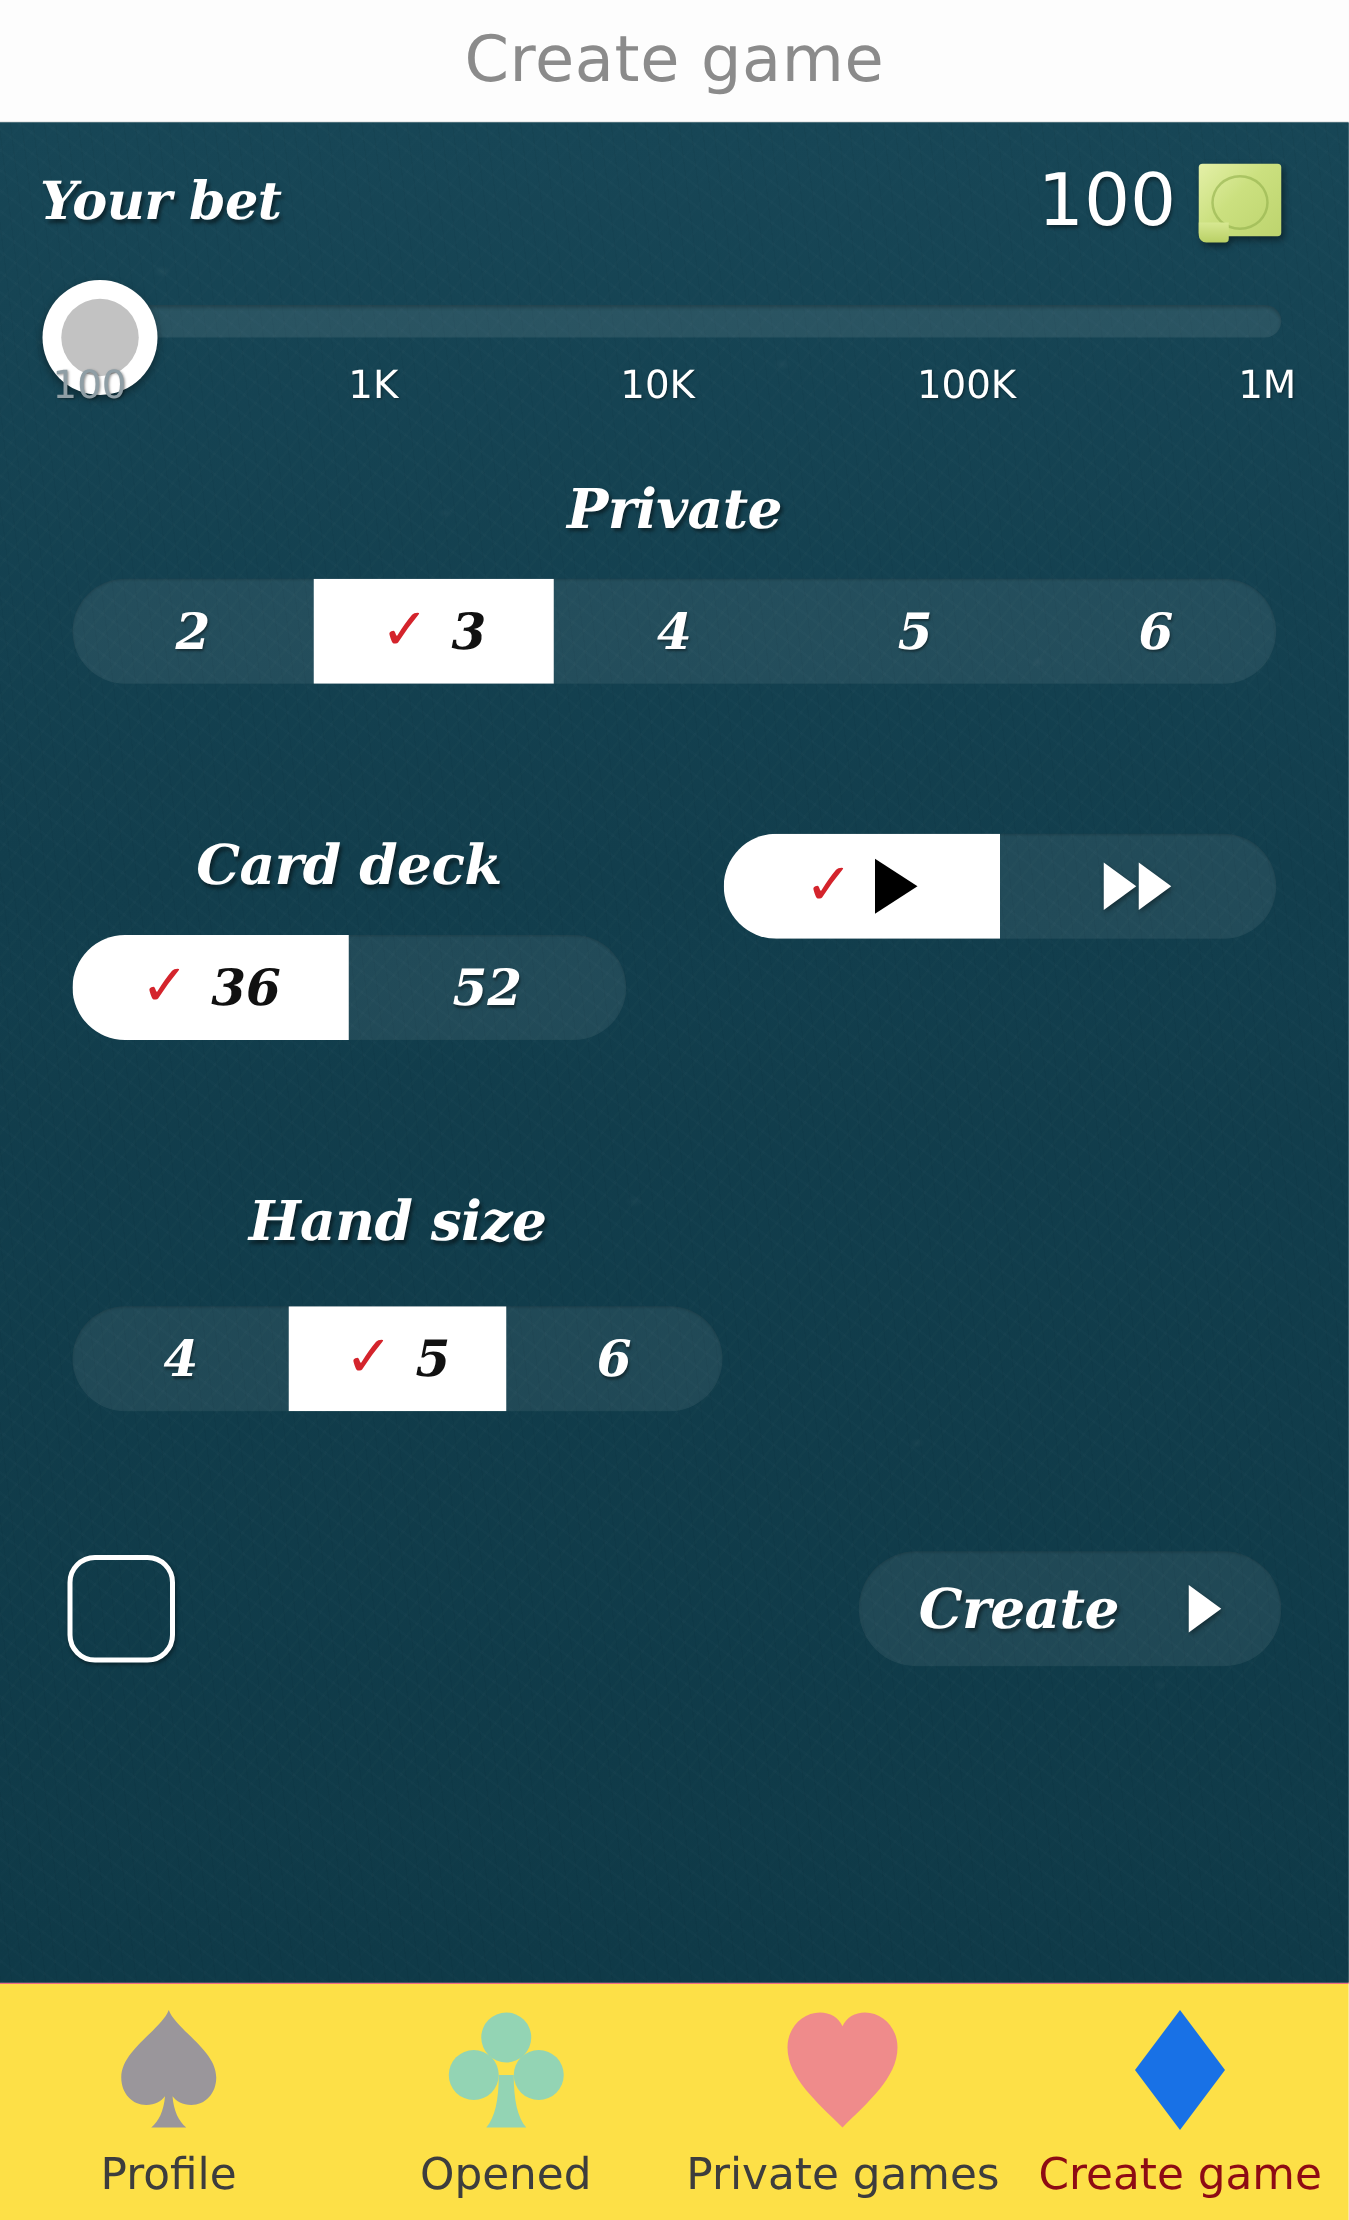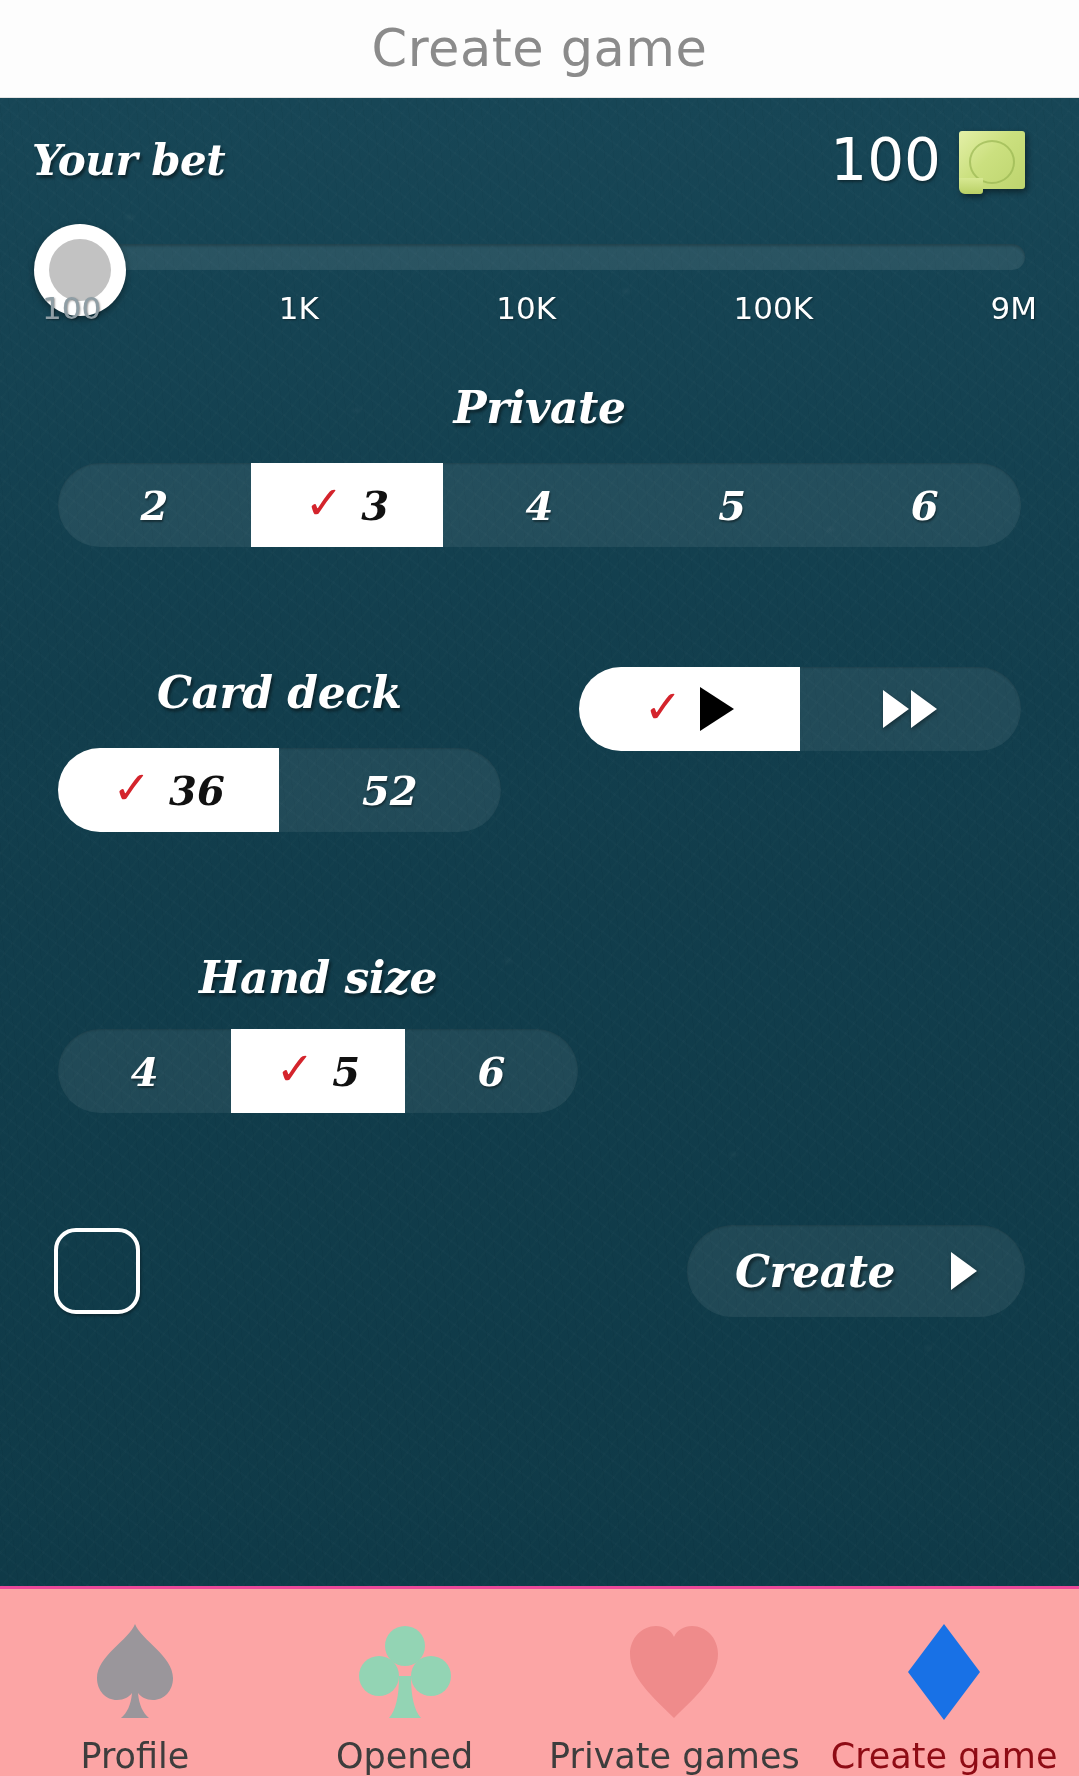--- a/index.html
+++ b/index.html
@@ -208,21 +208,21 @@
     width: 0; height: 0;
     border-left: 26px solid #ffffff;
     border-top: 19px solid transparent;
     border-bottom: 19px solid transparent;
     filter: drop-shadow(1px 2px 2px rgba(0,0,0,0.4));
   }
   .ff { display: flex; align-items: center; gap: 2px; }
 
   
   .hand-block { margin-top: 120px; }
-  .hand-block .section-title { margin-bottom: 26px; }
+  .hand-block .section-title { margin-bottom: 42px; }
   .hand-seg-wrap { display: flex; }
   .hand-seg { width: 520px; margin-left: 26px; }
 
   
   .action-row {
     display: flex;
     align-items: center;
     justify-content: space-between;
     margin-top: 112px;
     padding: 0 22px;
@@ -242,25 +242,24 @@
     width: 338px; height: 92px;
     background: rgba(255,255,255,0.07);
     border-radius: 46px;
     box-shadow: inset 0 1px 2px rgba(0,0,0,0.15);
   }
   .create-label { font-size: 44px; }
 
   
   .tabbar {
     height: 190px;
-    background: #fca5a5;
-    border-top: 3px solid #ec4899;
+    background: #fde047;
+    border-top: 1px solid #ec4899;
     display: flex;
     flex: 0 0 auto;
-    align-items: flex-end;
   }
   .tab {
     flex: 1 1 0;
     display: flex;
     flex-direction: column;
     align-items: center;
     justify-content: center;
     gap: 12px;
   }
   .tab .label {
@@ -296,21 +295,21 @@
     <div class="slider-zone">
       <div class="slider-track"></div>
       <div class="slider-thumb">
         <span class="inner"></span>
       </div>
       <div class="slider-ticks">
         <span class="dim">100</span>
         <span>1K</span>
         <span>10K</span>
         <span>100K</span>
-        <span>9M</span>
+        <span>1M</span>
       </div>
     </div>
 
     <div class="players-block">
       <div class="section-title script">Private</div>
       <div class="segment players-seg">
         <div class="seg-item">
           <span>2</span>
         </div>
         <div class="seg-item selected">

